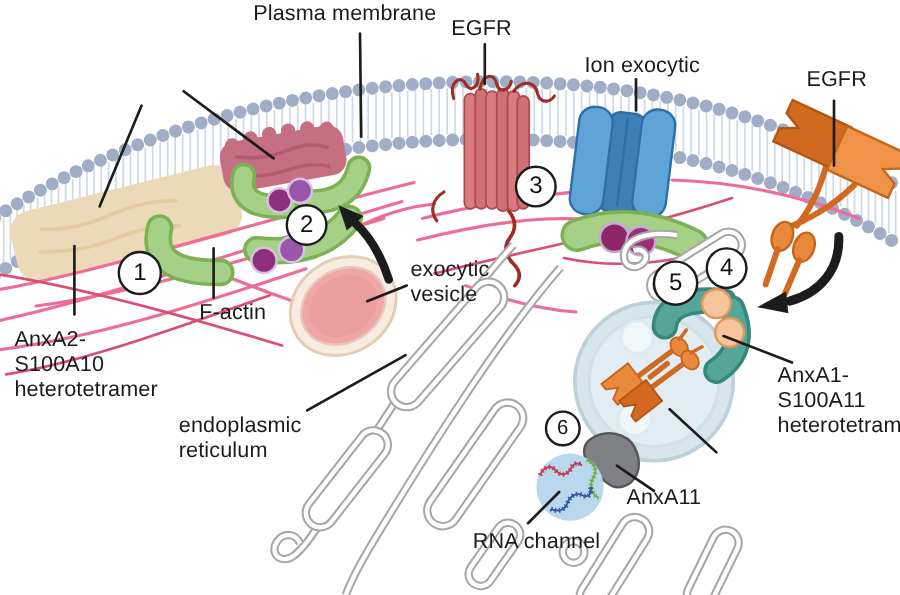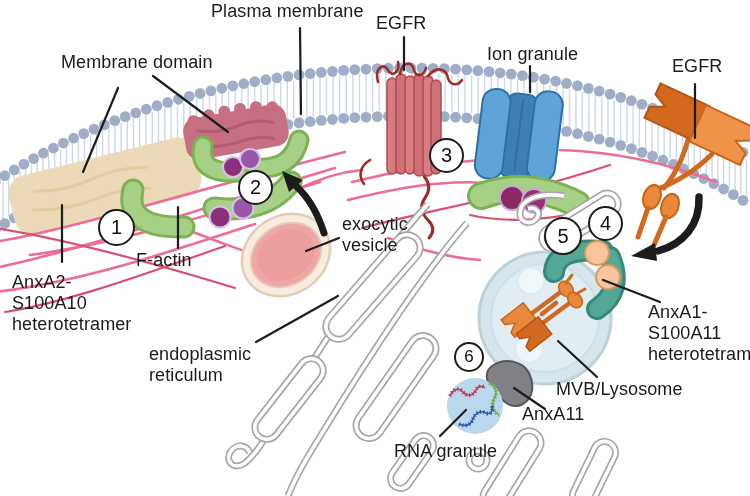--- a/index.html
+++ b/index.html
@@ -520,38 +520,36 @@
     <line class="leader" x1="306" y1="251" x2="339" y2="238"></line>
     <line class="leader" x1="256" y1="342" x2="338" y2="296"></line>
     <line class="leader" x1="603" y1="280" x2="660" y2="302"></line>
     <line class="leader" x1="558" y1="341" x2="597" y2="377"></line>
     <line class="leader" x1="514" y1="388" x2="545" y2="409"></line>
     <line class="leader" x1="440" y1="436" x2="466" y2="410"></line>
   </g>
 </svg>
 
 <div class="lbl" style="left:211px;top:1px">Plasma membrane</div>
-<div class="lbl" style="left:61px;top:52px">Membrane domain</div>
 <div class="lbl" style="left:376px;top:13px">EGFR</div>
-<div class="lbl" style="left:487px;top:44px">Ion granule</div>
+<div class="lbl" style="left:487px;top:44px">Ion exocytic</div>
 <div class="lbl" style="left:672px;top:56px">EGFR</div>
 <div class="lbl" style="left:12px;top:272px">AnxA2-
 S100A10
 heterotetramer</div>
-<div class="lbl" style="left:136px;top:250px">F-actin</div>
+<div class="lbl" style="left:166px;top:250px">F-actin</div>
 <div class="lbl" style="left:149px;top:344px">endoplasmic
 reticulum</div>
 <div class="lbl" style="left:342px;top:214px">exocytic
 vesicle</div>
 <div class="lbl" style="left:648px;top:302px">AnxA1-
 S100A11
 heterotetramer</div>
-<div class="lbl" style="left:556px;top:379px">MVB/Lysosome</div>
 <div class="lbl" style="left:522px;top:404px">AnxA11</div>
-<div class="lbl" style="left:394px;top:441px">RNA granule</div>
+<div class="lbl" style="left:394px;top:441px">RNA channel</div>
 
 <div class="badge" style="left:98px;top:209px;width:37px;height:37px">1</div>
 <div class="badge" style="left:238px;top:170px;width:35px;height:35px">2</div>
 <div class="badge" style="left:429px;top:138px;width:35px;height:35px">3</div>
 <div class="badge" style="left:588px;top:206px;width:35px;height:35px">4</div>
 <div class="badge" style="left:544px;top:217px;width:38px;height:38px">5</div>
 <div class="badge small" style="left:454px;top:342px;width:30px;height:30px">6</div>
 
 </div>
 

